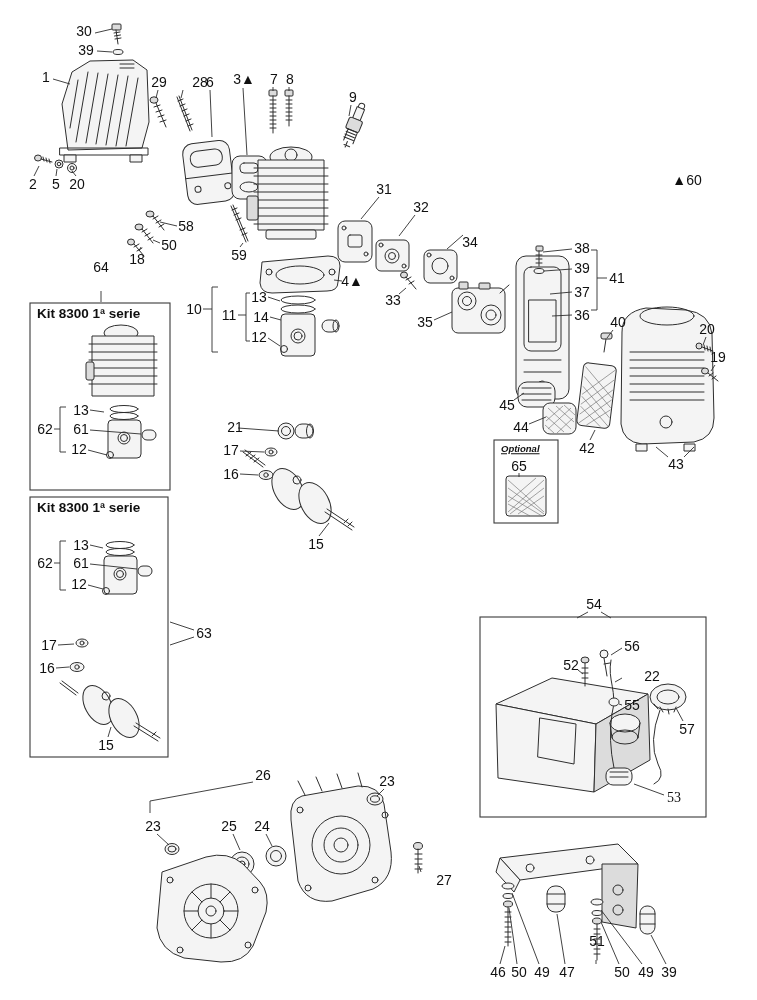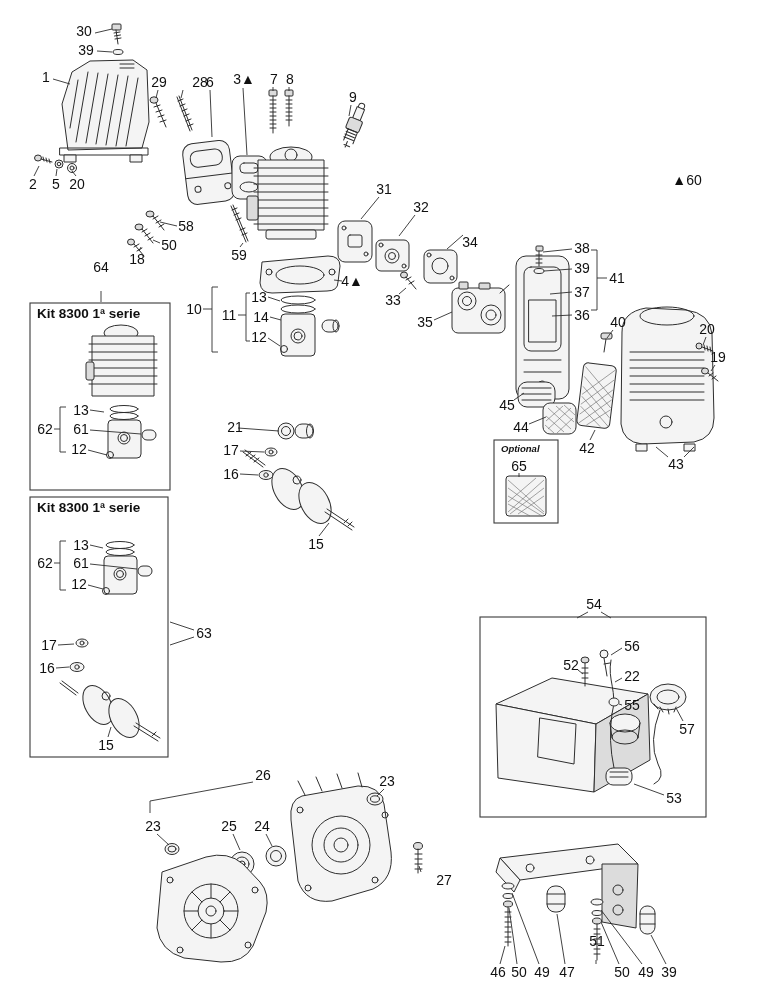--- a/index.html
+++ b/index.html
@@ -4,21 +4,21 @@
 <style>
   :root{ --ink:#2e2e2e; --label:#101010; --bg:#ffffff; }
   html,body{margin:0;padding:0;background:var(--bg);}
   .stage{position:relative;width:757px;height:1000px;background:var(--bg);
          font-family:"Liberation Sans",sans-serif;overflow:hidden;}
   #diagram-svg{position:absolute;left:0;top:0;}
   #callout-layer{position:absolute;left:0;top:0;width:757px;height:776px;pointer-events:none;}
   .callout{position:absolute;transform:translate(-50%,-50%);color:var(--label);
            font-size:14px;line-height:1;white-space:nowrap;}
   .callout.kit{transform:translate(0,-50%);font-weight:700;font-size:13.5px;}
-  .callout.opt{transform:translate(0,-50%);font-style:italic;font-weight:700;font-size:9.5px;}
+  .callout.opt{transform:translate(0,-50%);font-style:italic;font-weight:700;font-size:9.5px;text-decoration:underline;}
   .ln{fill:none;stroke:var(--ink);stroke-width:1;stroke-linecap:round;stroke-linejoin:round;}
   .fl{fill:#f4f4f4;stroke:var(--ink);stroke-width:1;stroke-linejoin:round;}
   .fd{fill:#dcdcdc;stroke:var(--ink);stroke-width:1;stroke-linejoin:round;}
   .hatch{fill:none;stroke:#6a6a6a;stroke-width:0.6;}
   .box{fill:none;stroke:#3a3a3a;stroke-width:1.1;}
   #leader-layer polyline{fill:none;stroke:var(--ink);stroke-width:0.9;}
 </style>
 </head>
 <body>
 
@@ -537,24 +537,24 @@
       <div class="callout num" style="left: 79px; top: 584px;">12</div>
       <div class="callout num" style="left: 45px; top: 563px;">62</div>
       <div class="callout num" style="left: 49px; top: 645px;">17</div>
       <div class="callout num" style="left: 47px; top: 668px;">16</div>
       <div class="callout num" style="left: 204px; top: 633px;">63</div>
       <div class="callout num" style="left: 106px; top: 745px;">15</div>
       <div class="callout num" style="left: 519px; top: 466px;">65</div>
       <div class="callout num" style="left: 594px; top: 604px;">54</div>
       <div class="callout num" style="left: 632px; top: 646px;">56</div>
       <div class="callout num" style="left: 571px; top: 665px;">52</div>
-      <div class="callout num" style="left: 632px; top: 676px;">22</div>
+      <div class="callout num" style="left: 652px; top: 676px;">22</div>
       <div class="callout num" style="left: 632px; top: 705px;">55</div>
       <div class="callout num" style="left: 687px; top: 729px;">57</div>
-      <div class="callout num" style="left: 674px; top: 798px;">53</div>
+      <div class="callout num" style="left: 674px; top: 798px; font-family: Liberation Serif, serif;">53</div>
       <div class="callout num" style="left: 263px; top: 775px;">26</div>
       <div class="callout num" style="left: 387px; top: 781px;">23</div>
       <div class="callout num" style="left: 153px; top: 826px;">23</div>
       <div class="callout num" style="left: 229px; top: 826px;">25</div>
       <div class="callout num" style="left: 262px; top: 826px;">24</div>
       <div class="callout num" style="left: 444px; top: 880px;">27</div>
       <div class="callout num" style="left: 498px; top: 972px;">46</div>
       <div class="callout num" style="left: 519px; top: 972px;">50</div>
       <div class="callout num" style="left: 542px; top: 972px;">49</div>
       <div class="callout num" style="left: 567px; top: 972px;">47</div>

